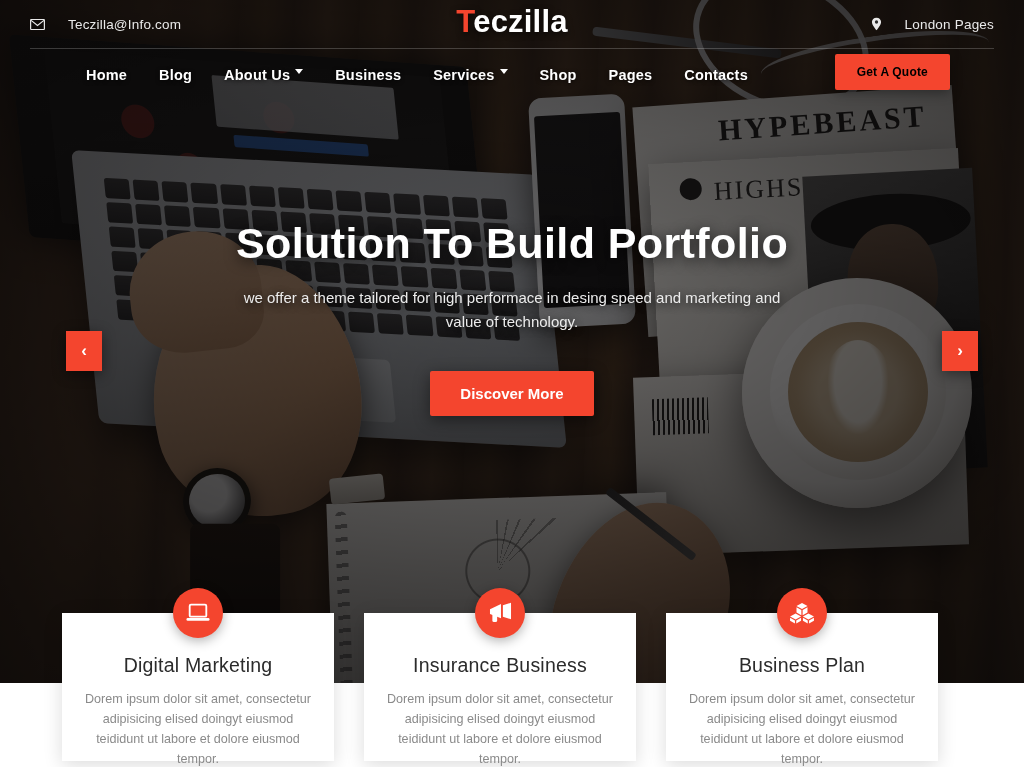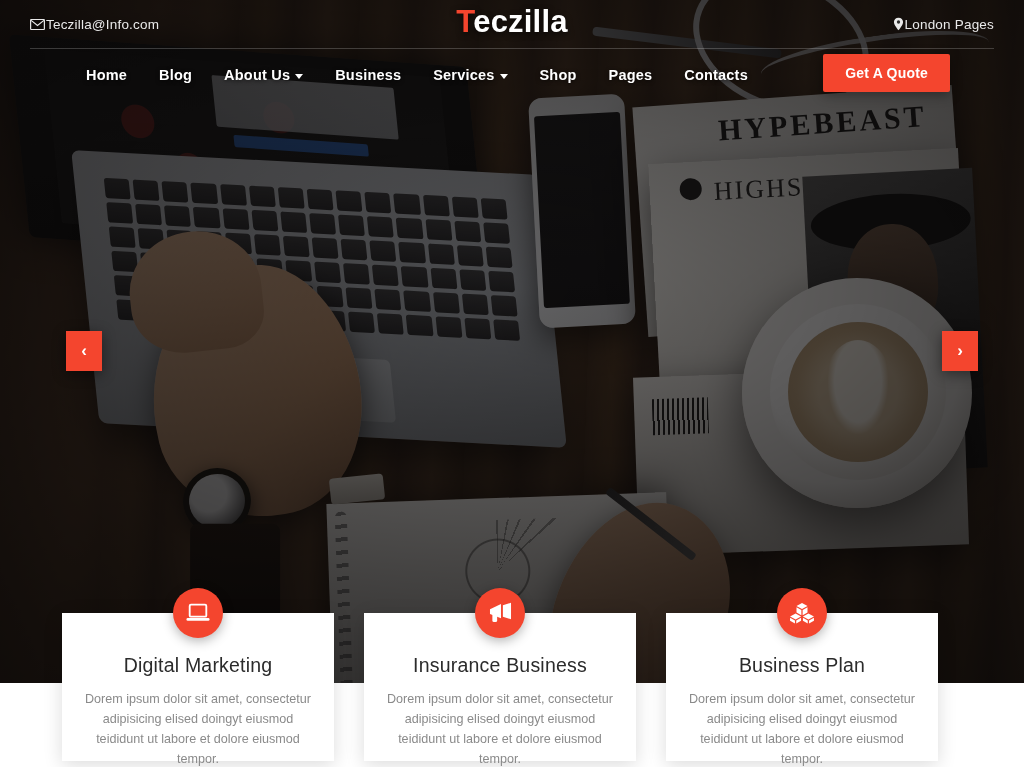--- a/index.html
+++ b/index.html
@@ -267,21 +267,21 @@
   
   .topbar{
     position:absolute; left:0; top:0; width:1024px; height:48px;
     display:flex; align-items:center; z-index:40;
   }
   .topbar .inner{
     width:964px; margin:0 auto; display:flex; align-items:center; justify-content:space-between;
     position:relative; height:48px;
   }
   .tb-left,.tb-right{
-    display:flex; align-items:center; gap:1px;
+    display:flex; align-items:center; gap:23px;
     color:#e9e9e9; font-size:13.5px; letter-spacing:.2px;justify-content:space-between;
   }
   .tb-left svg,.tb-right svg{ display:block; }
   .logo{
     position:absolute; left:0; right:0; top:2px; text-align:center;
     font-size:31px; font-weight:700; letter-spacing:.2px; line-height:40px;
     text-shadow:0 2px 6px rgba(0,0,0,.6);
   }
   .logo .t{ color:#f4452e; }
   .logo .rest{ color:#ffffff; }
@@ -291,30 +291,30 @@
   }
 
   
   .nav{
     position:absolute; left:0; top:49px; width:1024px; height:52px; z-index:40;
   }
   .nav .inner{ width:964px; margin:0 auto; display:flex; align-items:center; height:52px; position:relative;}
   .menu{ display:flex; align-items:center; gap:0; margin-left:40px; }
   .menu a{
     color:#ffffff; text-decoration:none; font-size:14.5px; font-weight:600;
-    padding:0 16px; display:flex; align-items:center; gap:5px; letter-spacing:.2px;
+    padding:0 16px; display:flex; gap:5px; letter-spacing:.2px;
     text-shadow:0 1px 4px rgba(0,0,0,.7);
   }
   .caret{ width:0; height:0; border-left:4px solid transparent; border-right:4px solid transparent;
           border-top:5px solid #ffffff; display:inline-block; margin-top:2px; }
   .quote{
     position:absolute; right:44px; top:5px;
-    background:#f4452e; color:#ffffff; border:0; cursor:pointer;
+    background:#f4452e; color:#000000; border:0; cursor:pointer;
     font-family:"Liberation Sans", sans-serif;
-    font-size:14px; font-weight:700; letter-spacing:.2px;
+    font-size:12px; font-weight:700; letter-spacing:.2px;
     padding:11px 22px; border-radius:2px;
     box-shadow:0 3px 12px rgba(0,0,0,.35);
   }
 
   
   .hero-content{
     position:absolute; left:0; top:215px; width:1024px; text-align:center; z-index:30;
   }
   .hero-title{
     color:#ffffff; font-size:43px; font-weight:700; letter-spacing:.4px; line-height:56px;
@@ -508,20 +508,25 @@
         <div class="sketch"></div>
       </div>
       <div class="eraser"></div>
       <div class="hand2"></div>
       <div class="pencil"></div>
 
       <div class="vig"></div>
       <div class="overlay"></div>
     </div>
 
+    <div class="hero-content">
+      <div class="hero-title">Solution To Build Portfolio</div>
+      <div class="hero-sub">we offer a theme tailored for high performace in desing speed and marketing and value of technology.</div>
+      <button class="discover">Discover More</button>
+    </div>
   </div>
 
   <button class="arrow prev">
     <span>‹</span>
   </button>
   <button class="arrow next">
     <span>›</span>
   </button>
 
   <div class="topbar">

